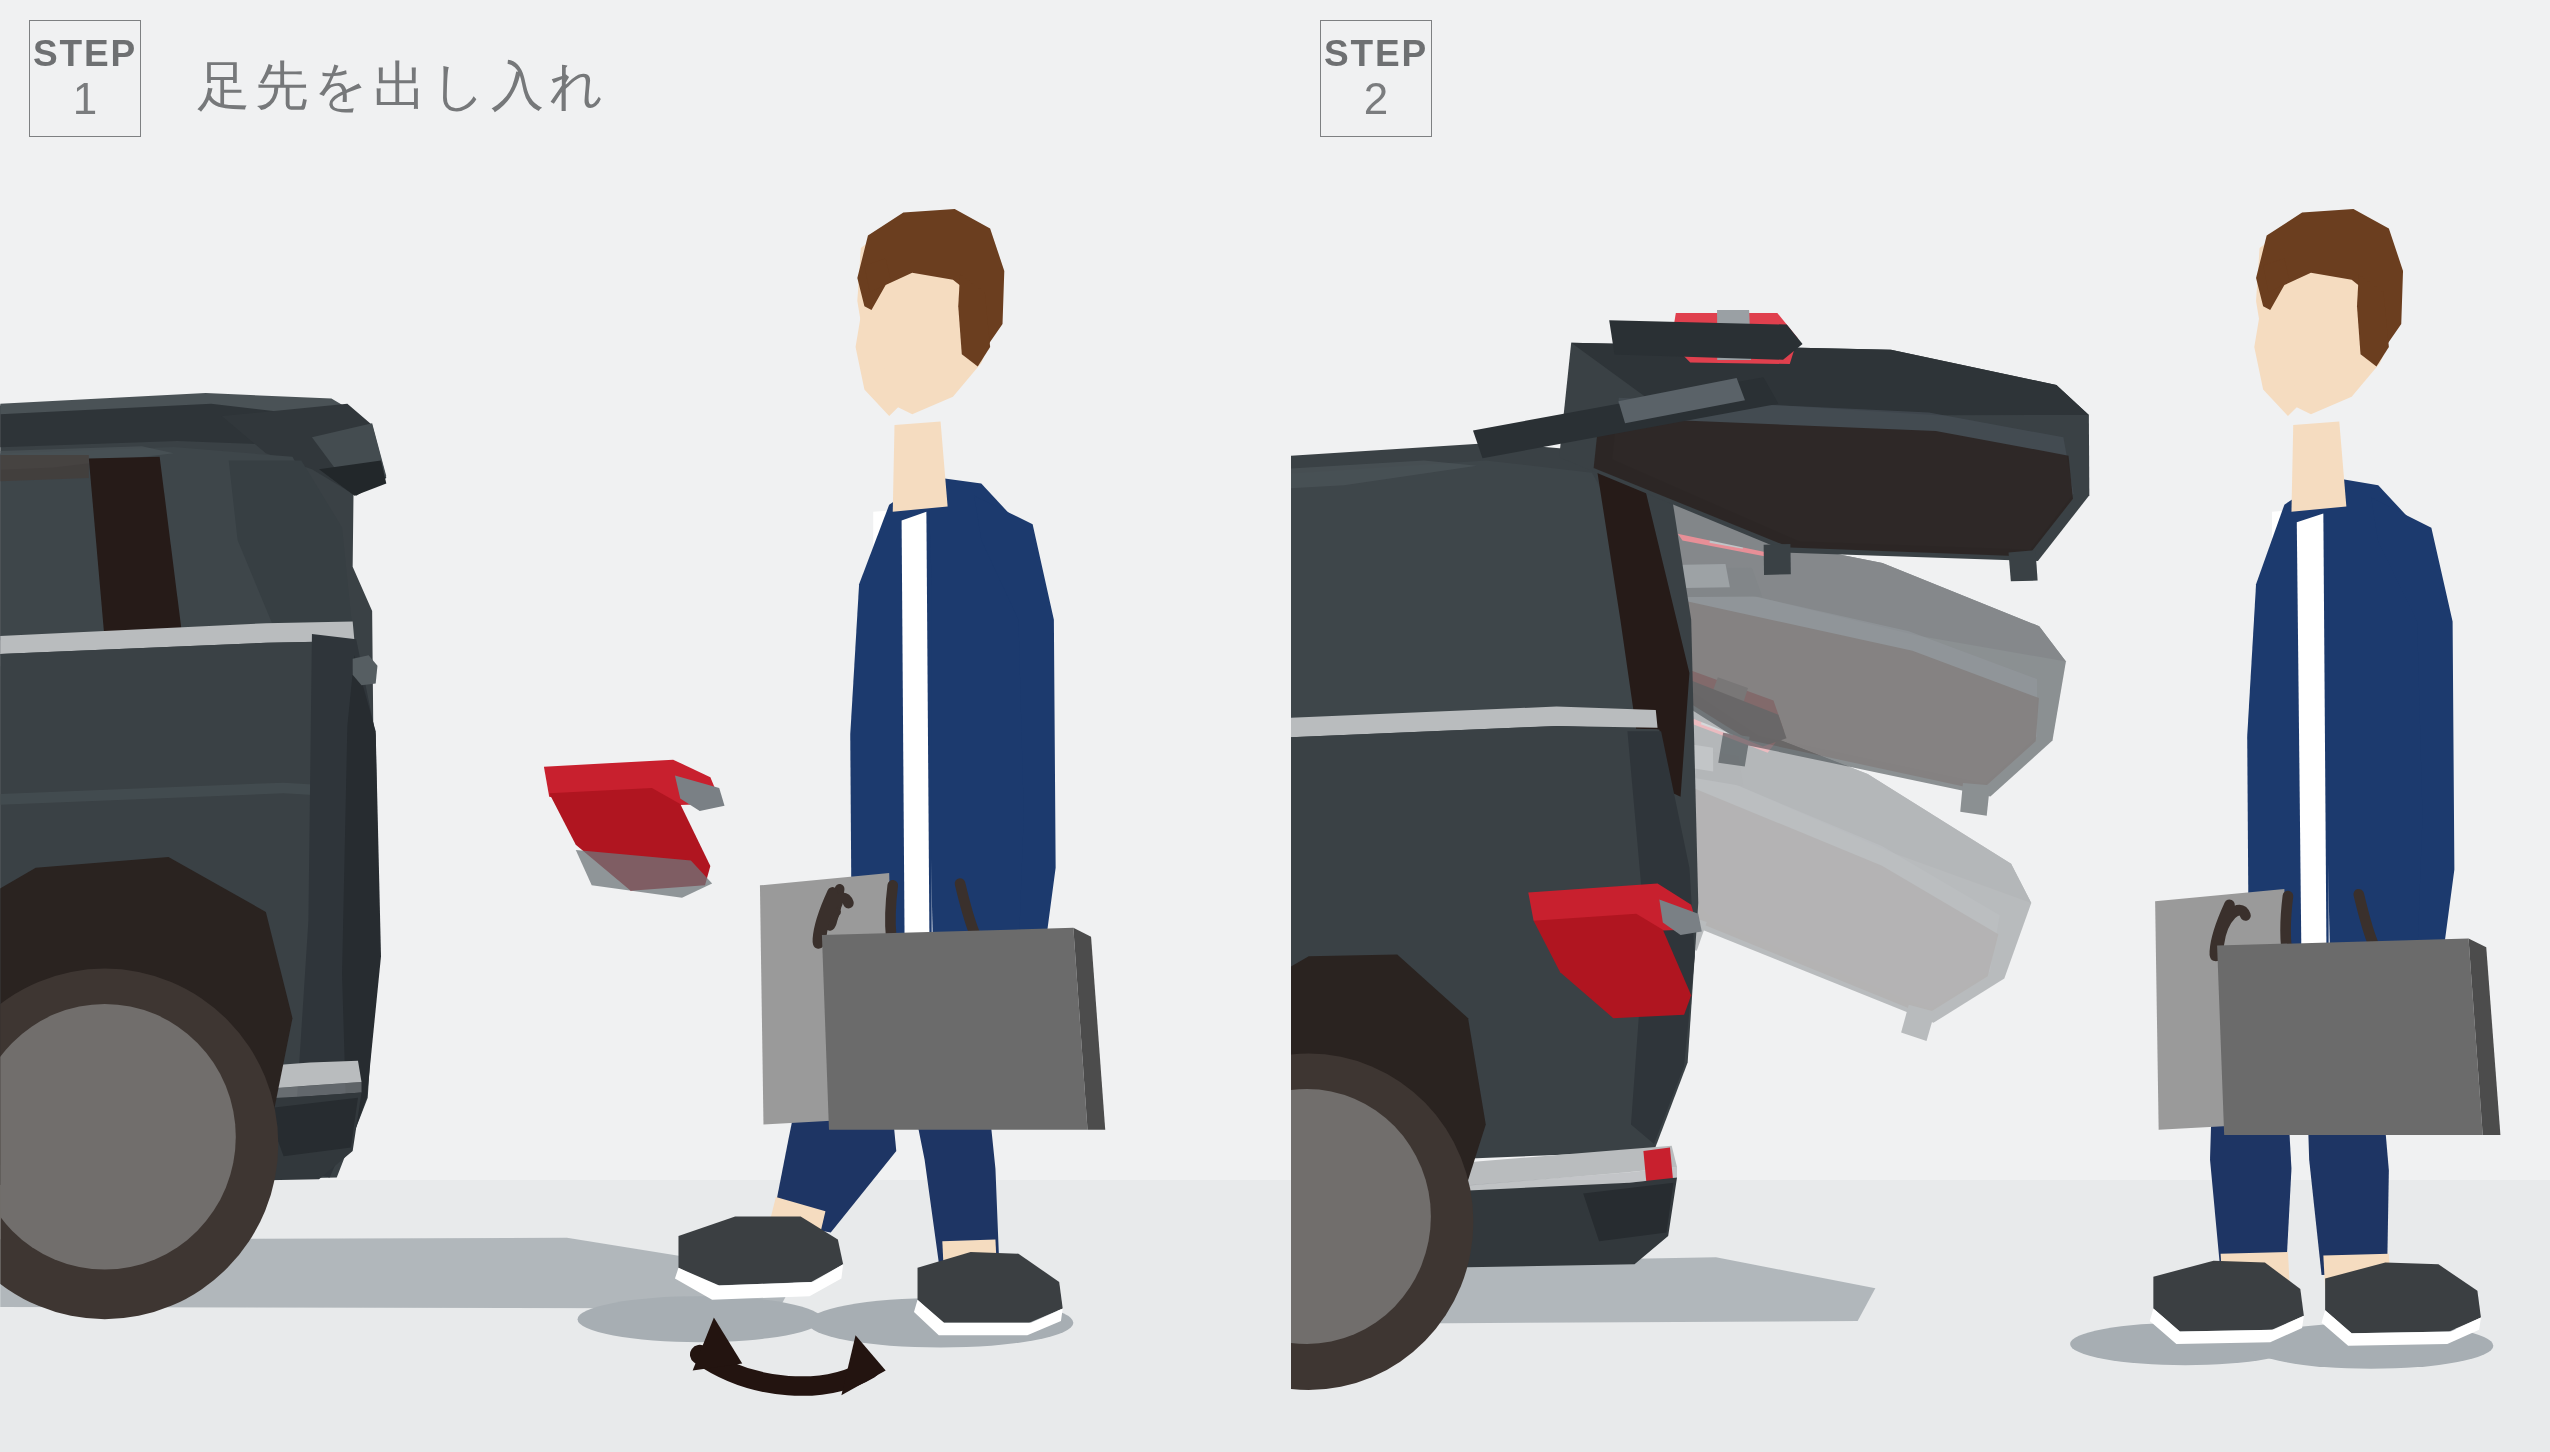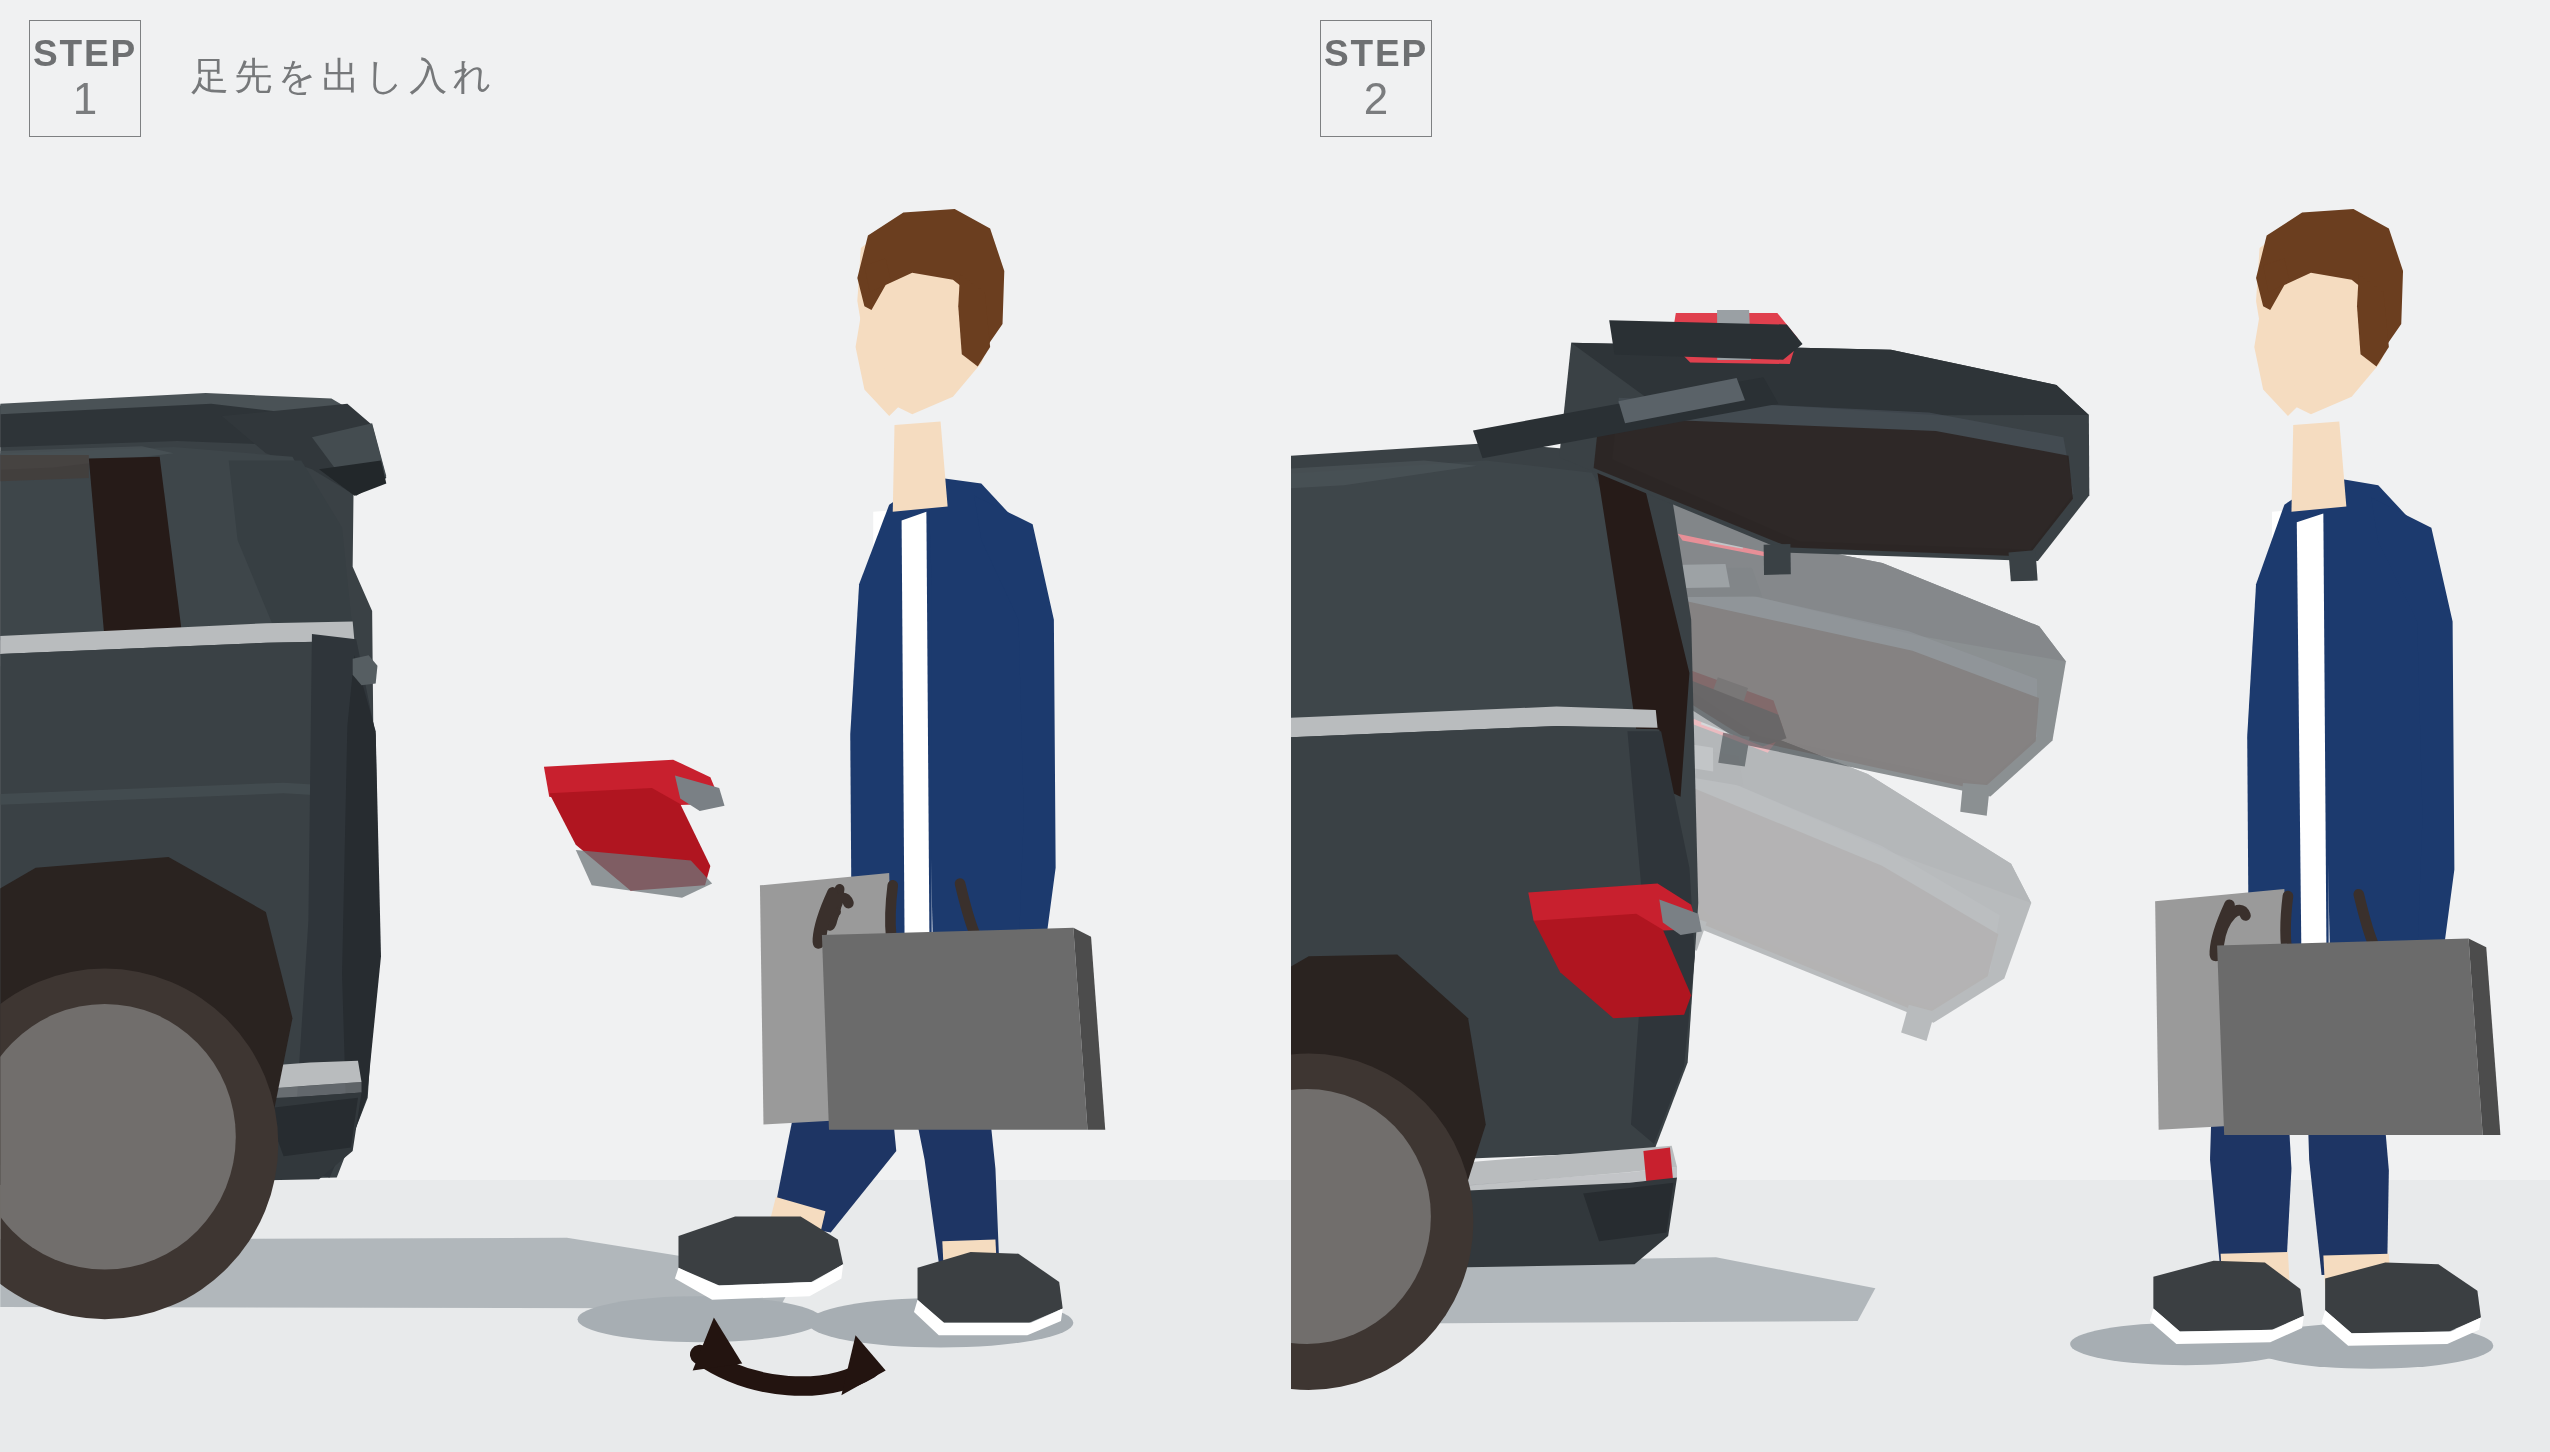--- a/index.html
+++ b/index.html
@@ -65,23 +65,23 @@
     margin-bottom: 5.3px;
   }
   .step-num {
     font-size: 44px;
     font-weight: 500;
     color: #7A7C7E;
     line-height: 1;
   }
   .step-title {
     position: absolute;
-    left: 191px;
+    left: 197px;
     top: 51px;
-    font-size: 38px;
+    font-size: 53px;
     color: #76787A;
     letter-spacing: 5.3px;
     white-space: nowrap;
   }
 
   svg.scene {
     position: absolute;
     left: 0;
     top: 0;
     display: block;

